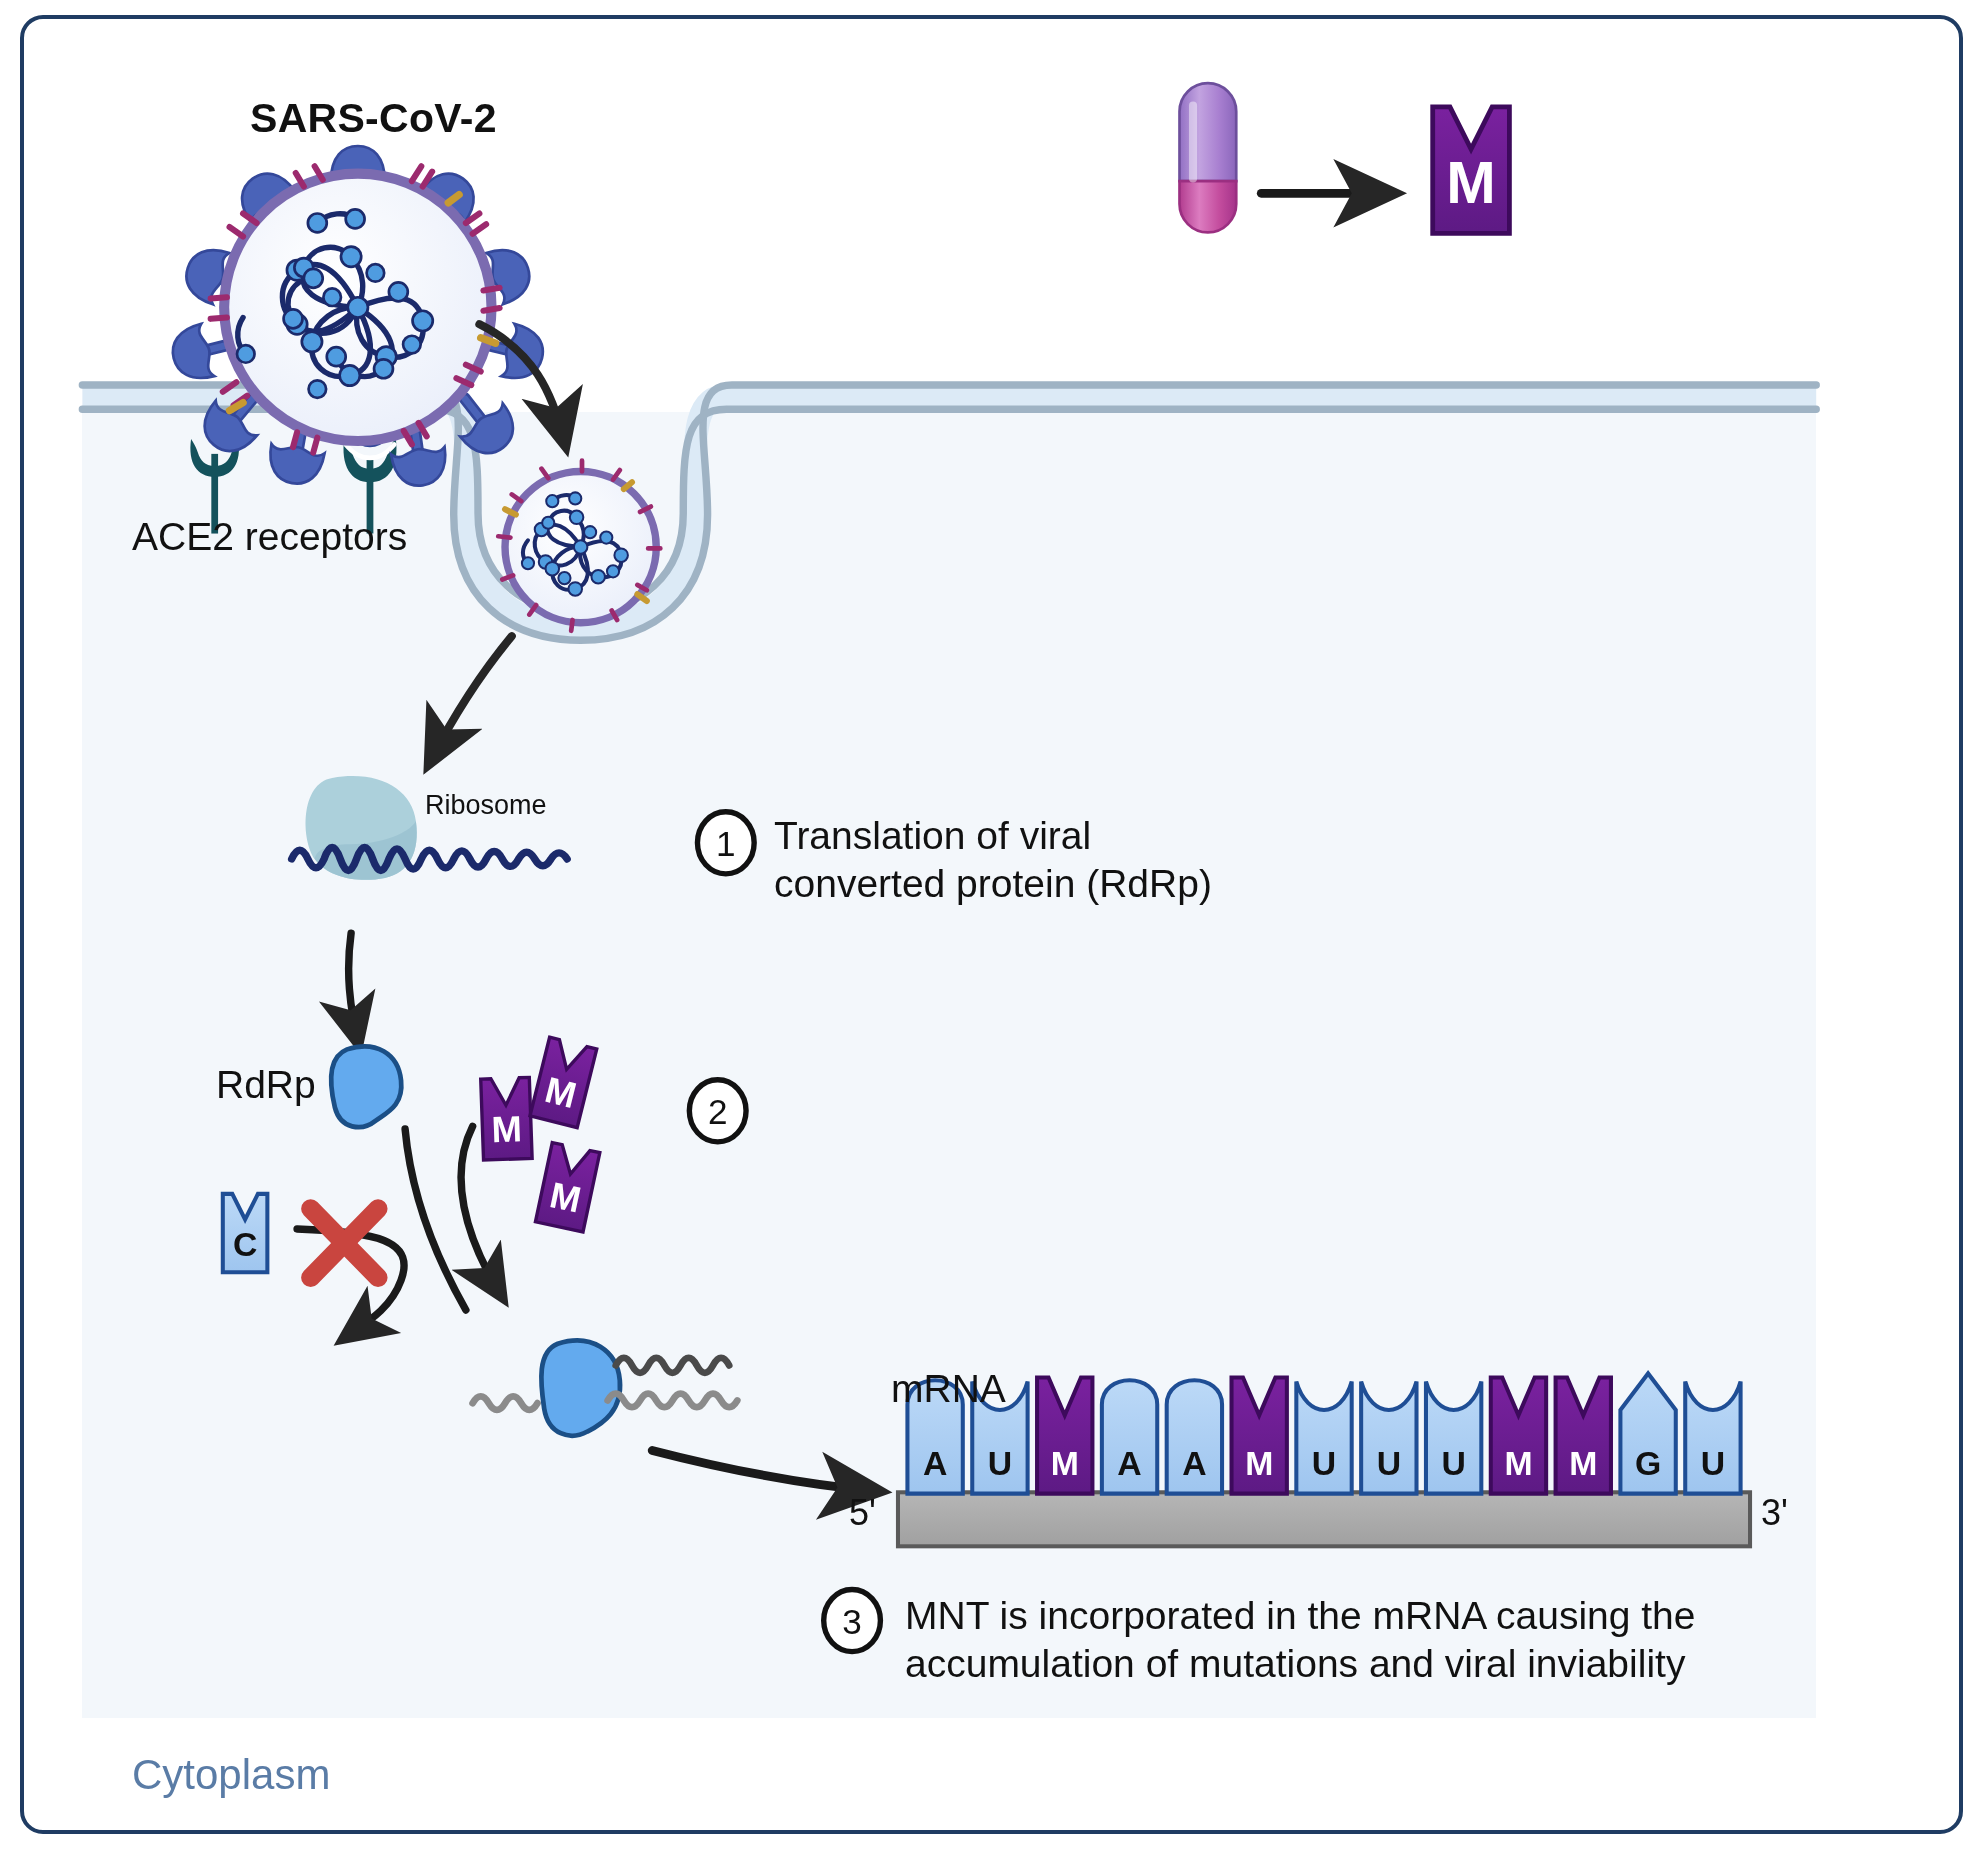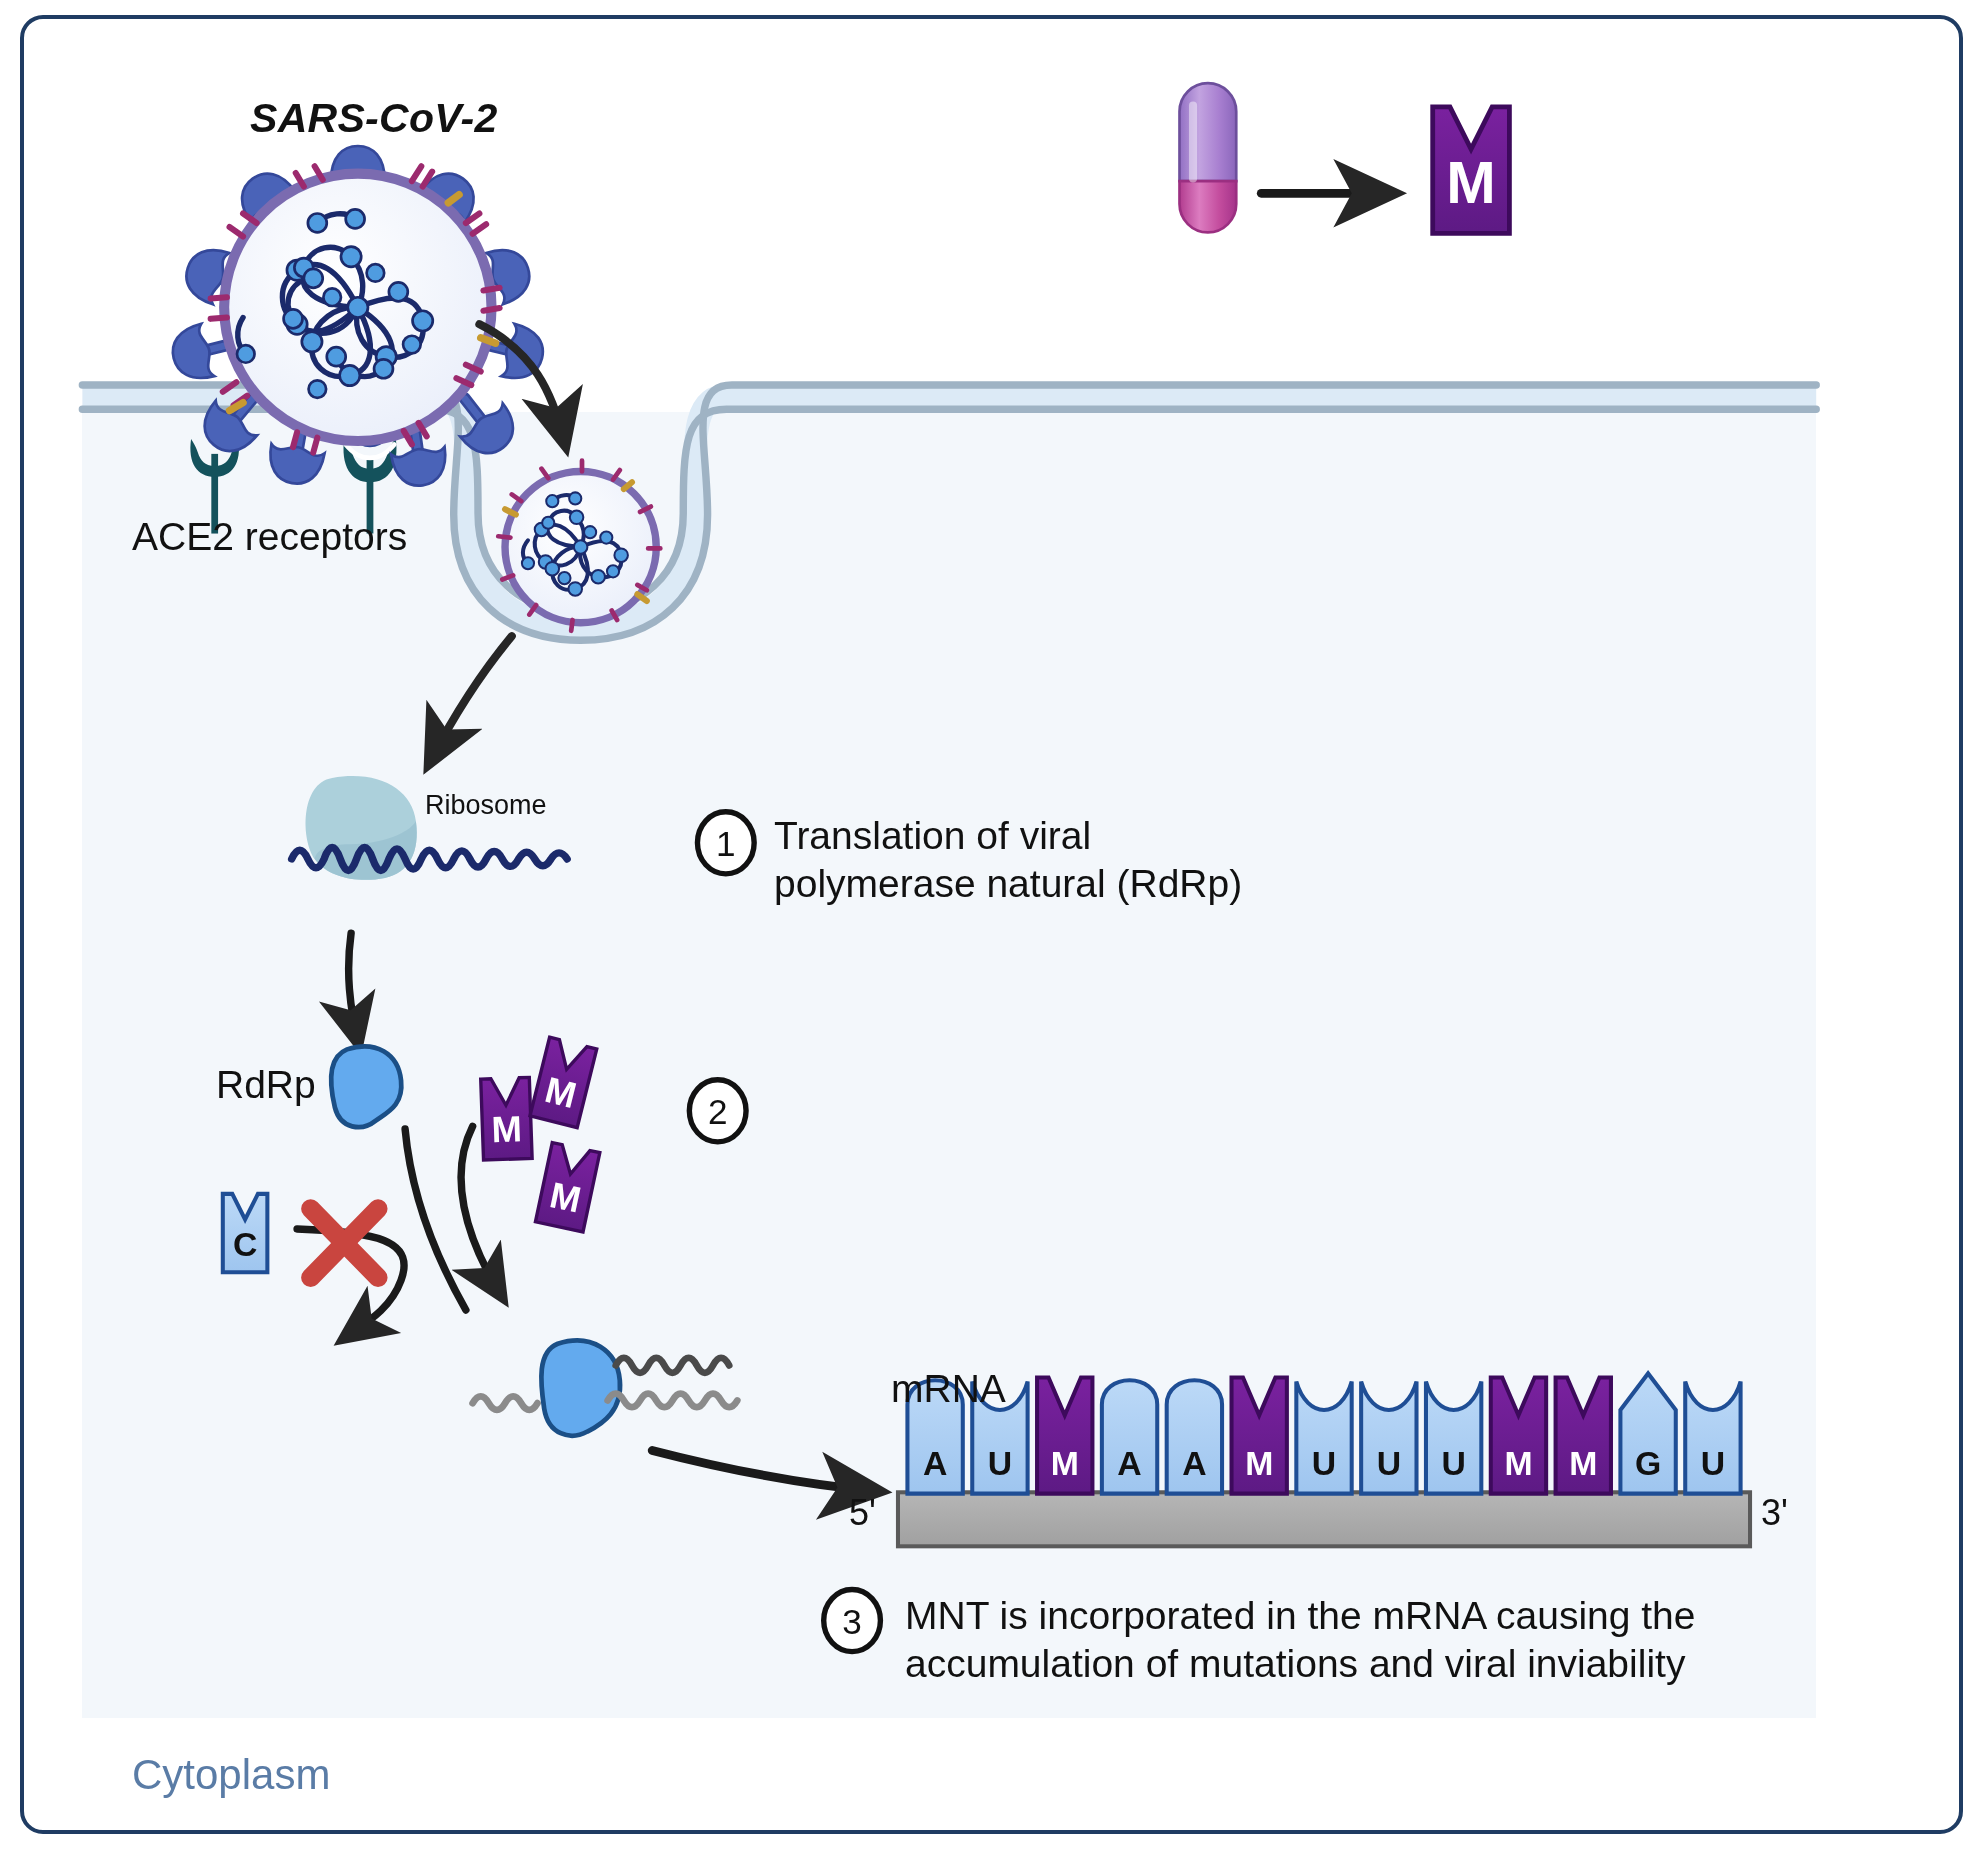--- a/index.html
+++ b/index.html
@@ -391,36 +391,36 @@
     <g>
       <ellipse cx="1063" cy="1645" rx="42" ry="46" fill="#ffffff" stroke="#111" stroke-width="8"></ellipse>
       <text x="1063" y="1665" text-anchor="middle" font-family="Liberation Sans, sans-serif" font-size="52" fill="#111">2</text>
     </g>
     <g>
       <ellipse cx="1262" cy="2400" rx="42" ry="46" fill="#ffffff" stroke="#111" stroke-width="8"></ellipse>
       <text x="1262" y="2420" text-anchor="middle" font-family="Liberation Sans, sans-serif" font-size="52" fill="#111">3</text>
     </g>
   </svg>
 
-  <div class="txt ttl" style="left:250px;top:93px;font-size:41px;letter-spacing:0.3px;font-style:italic;">SARS-CoV-2</div>
+  <div class="txt ttl" style="left:250px;top:93px;font-size:41px;letter-spacing:0.3px;">SARS-CoV-2</div>
 
 
   <div class="txt" style="left:132px;top:513px;font-size:39px;">ACE2 receptors</div>
 
   <div class="txt" style="left:425px;top:789px;font-size:27px;">Ribosome</div>
 
   <div class="txt" style="left:216px;top:1061px;font-size:39px;">RdRp</div>
 
   <div class="txt" style="left:891px;top:1365px;font-size:39px;">mRNA</div>
 
   <div class="txt" style="left:849px;top:1491px;font-size:36px;">5'</div>
   <div class="txt" style="left:1761px;top:1491px;font-size:36px;">3'</div>
 
   <div class="txt" style="left:774px;top:812px;font-size:39px;"><span>Translation of viral</span>
-<span>polymerase natural (RdRp)</span></div>
+<span>converted protein (RdRp)</span></div>
 
 
   <div class="txt" style="left:905px;top:1592px;font-size:39px;"><span>MNT is incorporated in the mRNA causing the</span>
 <span>accumulation of mutations and viral inviability</span></div>
 
   <div class="txt" style="left:132px;top:1749px;font-size:42px;color:#5a7ca6;">Cytoplasm</div>
 
 </div>
 
 

